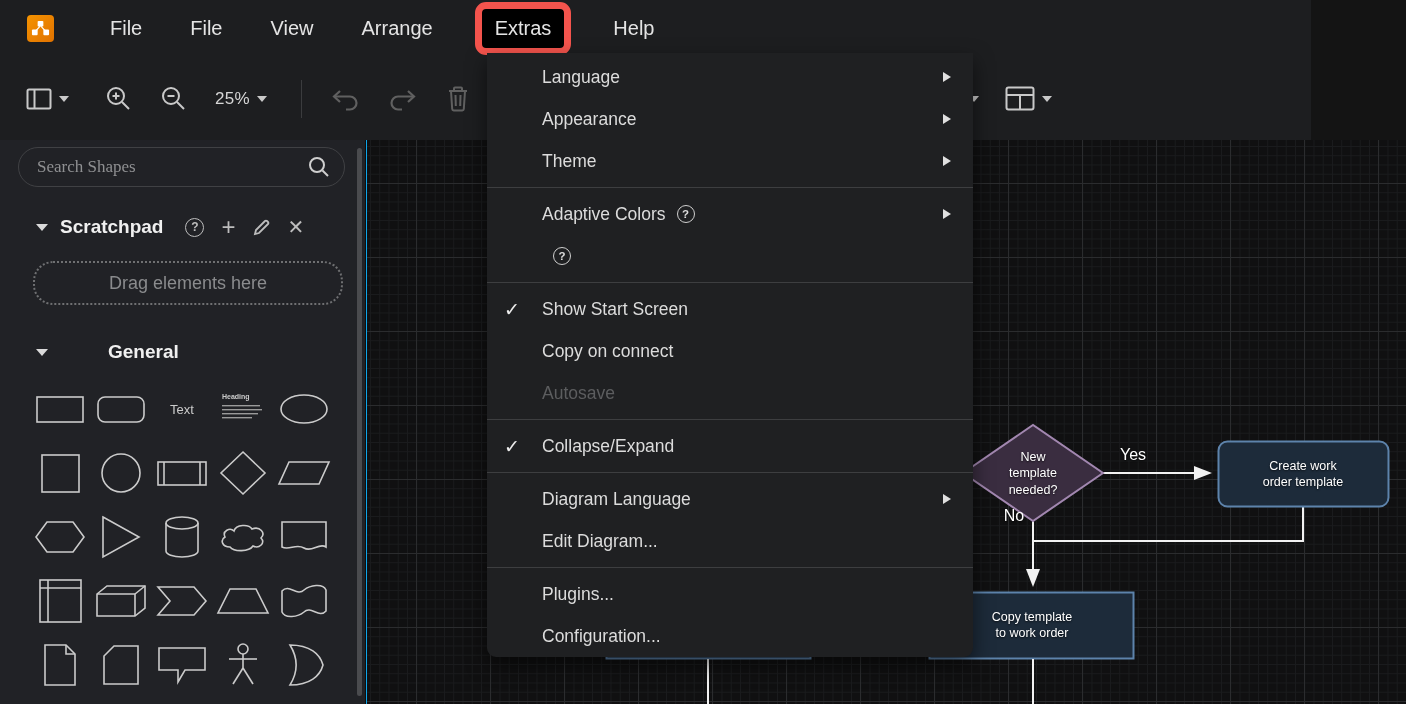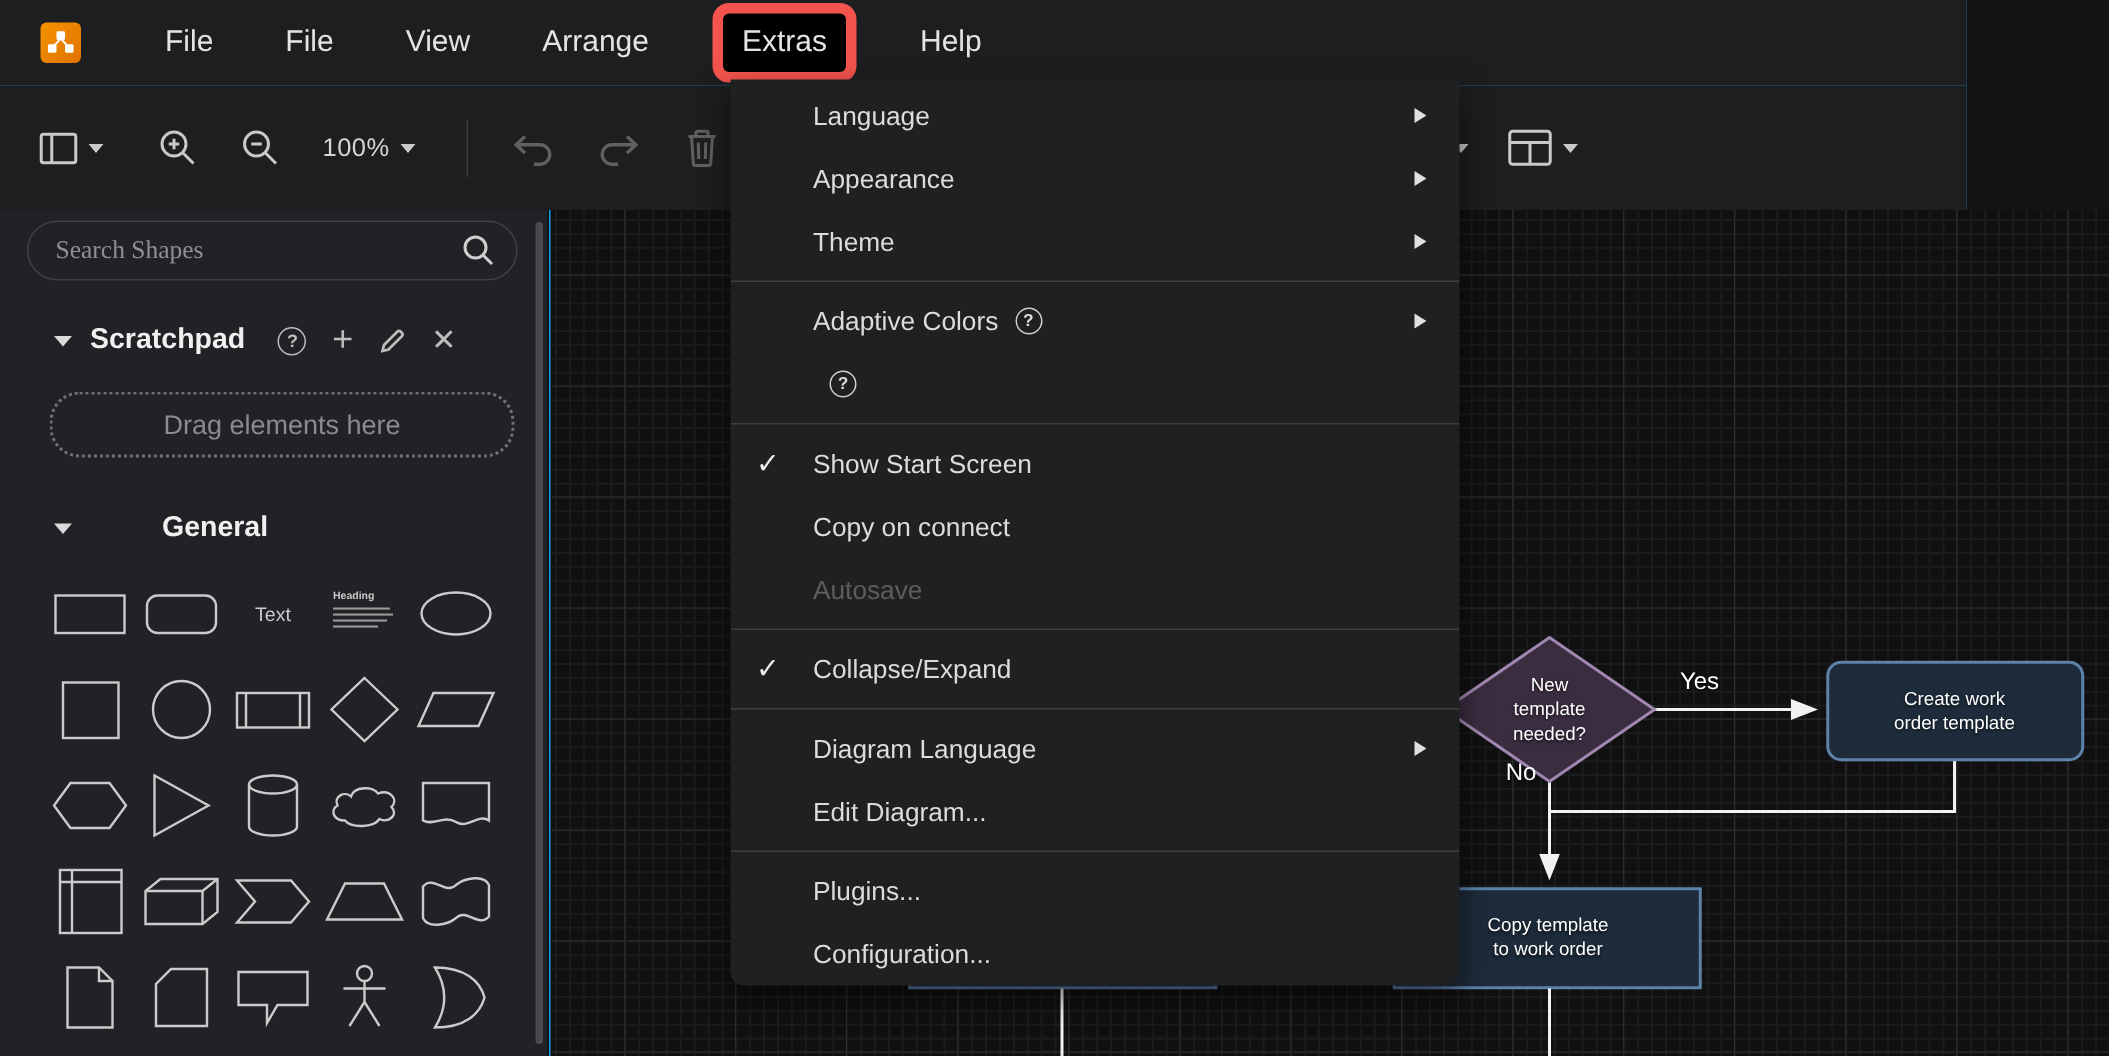--- a/index.html
+++ b/index.html
@@ -163,21 +163,21 @@
       </svg>
     </div>
     <div class="tb-btn">
       <svg width="27" height="27" viewBox="0 0 27 27" stroke="currentColor" fill="none" stroke-width="2">
         <circle cx="11" cy="11" r="8"></circle>
           <line x1="17" y1="17" x2="24" y2="24"></line>
         <line x1="7.5" y1="11" x2="14.5" y2="11"></line>
       </svg>
     </div>
     <div class="tb-btn">
-      <span class="zoom-text">100%</span>
+      <span class="zoom-text">25%</span>
       <span class="caret"></span>
     </div>
     <div class="tb-sep"></div>
     <div class="tb-btn disabled">
       <svg width="30" height="24" viewBox="0 0 30 24" stroke="currentColor" fill="none" stroke-width="2.2">
         <path d="M10,4 L4,9.5 L10,15"></path>
           <path d="M4,9.5 H20 a6.5,6.5 0 0 1 0,13 h-4"></path>
       </svg>
     </div>
     <div class="tb-btn disabled">

